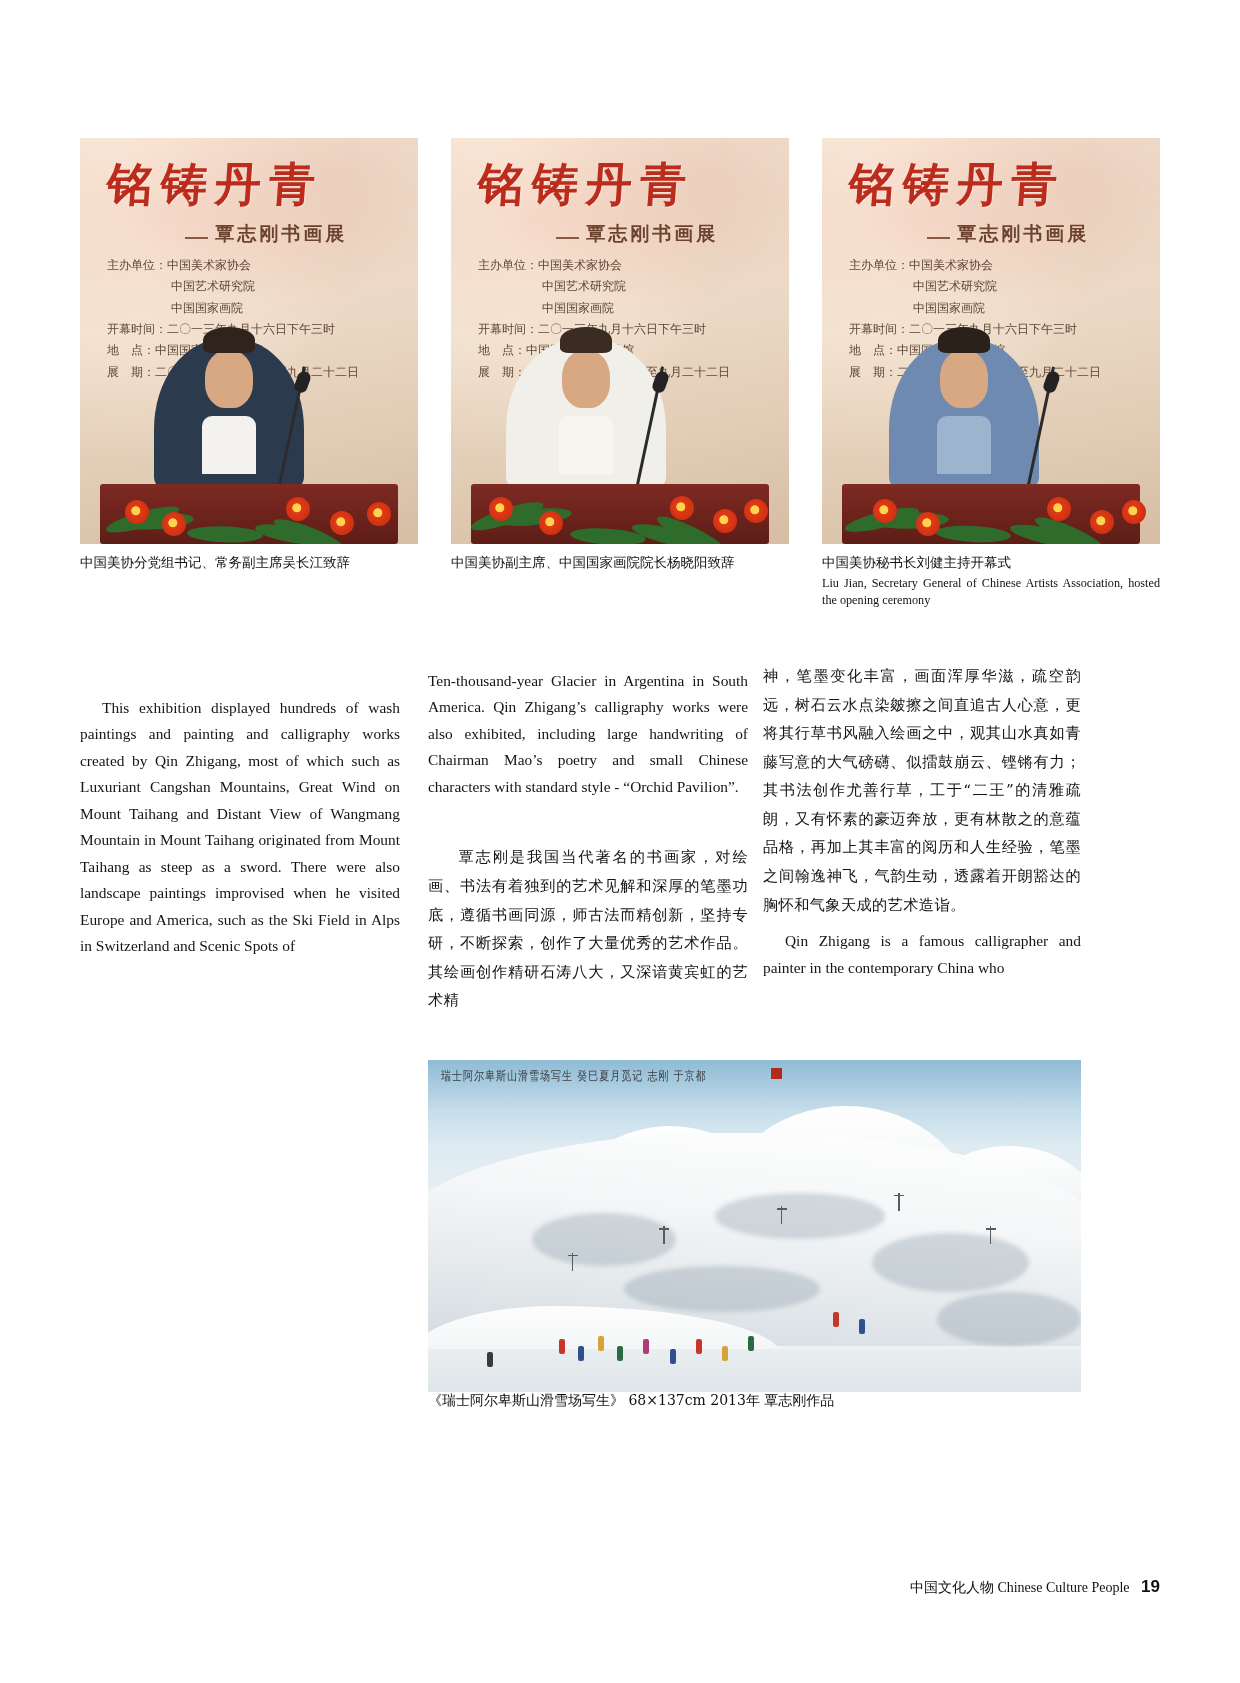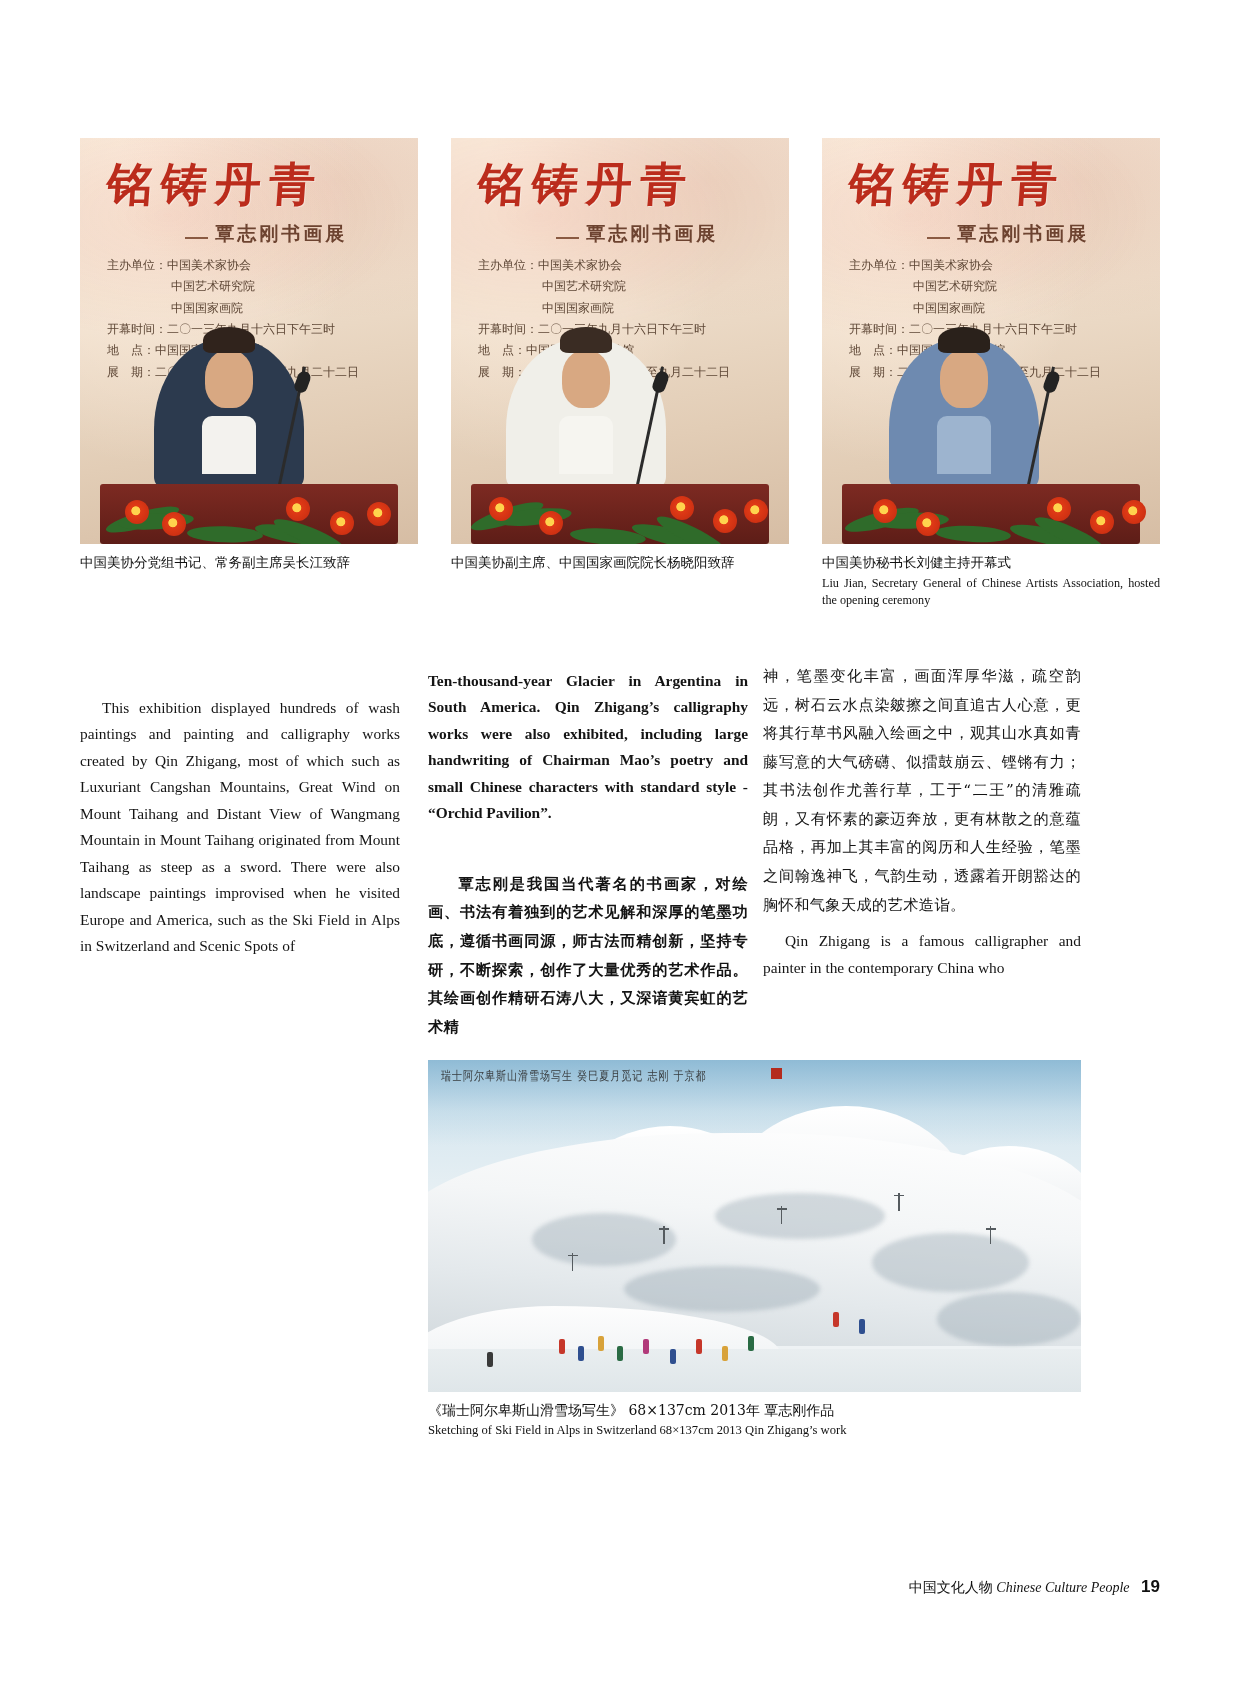--- a/index.html
+++ b/index.html
@@ -208,21 +208,21 @@
     text-align: justify;
   }
 
   
   .col {
     position: absolute;
     width: 320px;
     font-size: 0;
   }
   .col1 { left: 80px; top: 668px; }
-  .col2 { left: 428px; top: 668px; font-weight: bold; }
+  .col2 { left: 428px; top: 668px; }
   .col3 { left: 763px; top: 662px; width: 318px; }
 
   p.en {
     font-family: "Liberation Serif", serif;
     font-size: 15.4px;
     line-height: 1.72;
     text-align: justify;
     margin: 0 0 0 0;
     color: #141414;
     text-justify: inter-word;
@@ -331,41 +331,40 @@
     position: absolute;
     left: 52.5%;
     top: 2.5%;
     width: 11px;
     height: 11px;
     background: #b42b1e;
   }
   .painting-cap-cn {
     font-family: "DejaVu Serif", serif;
     font-size: 14px;
-    margin-top: 10px;
     color: #111;
   }
   .painting-cap-en {
     font-family: "Liberation Serif", serif;
     font-size: 12.6px;
     margin-top: 3px;
     color: #111;
   }
 
   
   .footer {
     position: absolute;
     right: 80px;
     bottom: 86px;
     font-size: 14px;
     color: #111;
     white-space: nowrap;
   }
   .footer .cn { font-family: "DejaVu Serif", serif; }
-  .footer .en { font-family: "Liberation Serif", serif; font-style: italic; }
+  .footer .en { font-family: "Liberation Serif", serif; }
   .footer .pg {
     font-family: "Liberation Sans", sans-serif;
     font-weight: 700;
     font-size: 17px;
     margin-left: 8px;
   }
 </style>
 </head>
 <body>
 
@@ -547,21 +546,20 @@
       <div class="skier" style="left:45%; top:86%; background:#d8a23a;"></div>
       <div class="skier" style="left:49%; top:83%; background:#2a6b44;"></div>
       <div class="skier" style="left:9%;  top:88%; background:#3a3a3a;"></div>
       <div class="skier" style="left:62%; top:76%; background:#c6372a;"></div>
       <div class="skier" style="left:66%; top:78%; background:#2f4f8f;"></div>
 
       <div class="pt-inscription">瑞士阿尔卑斯山滑雪场写生 癸巳夏月觅记 志刚 于京都</div>
       <div class="pt-seal"></div>
     </div>
     <div class="painting-cap-cn">《瑞士阿尔卑斯山滑雪场写生》 68×137cm    2013年    覃志刚作品</div>
-    <div class="painting-cap-en">Sketching of Ski Field in Alps in Switzerland  68×137cm   2013  Qin Zhigang’s work</div>
   </div>
 
   <div class="footer">
     <span class="cn">中国文化人物</span>
     <span class="en">Chinese Culture People</span>
     <span class="pg">19</span>
   </div>
 
 </div>
 

